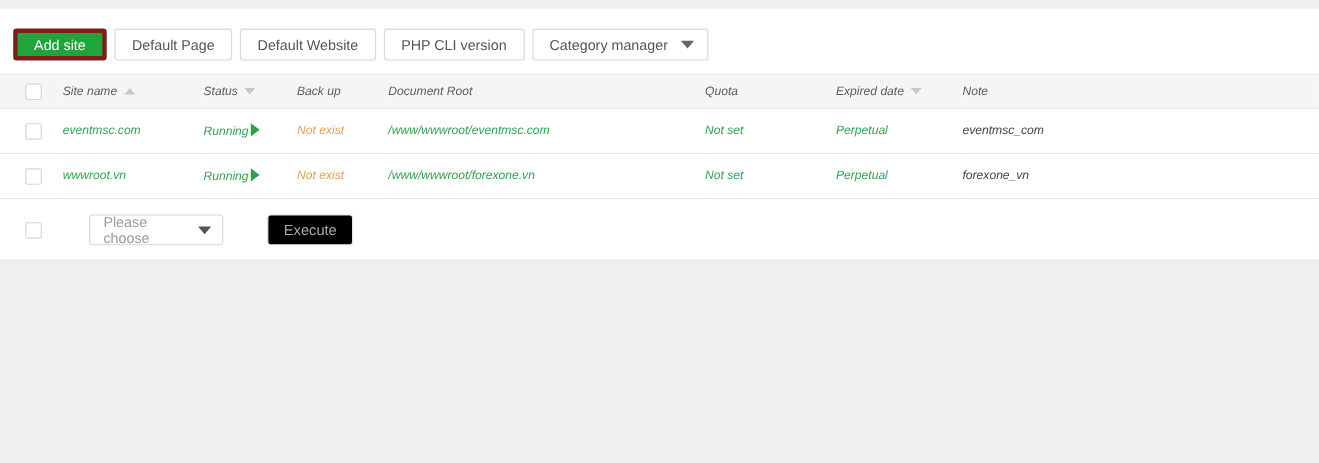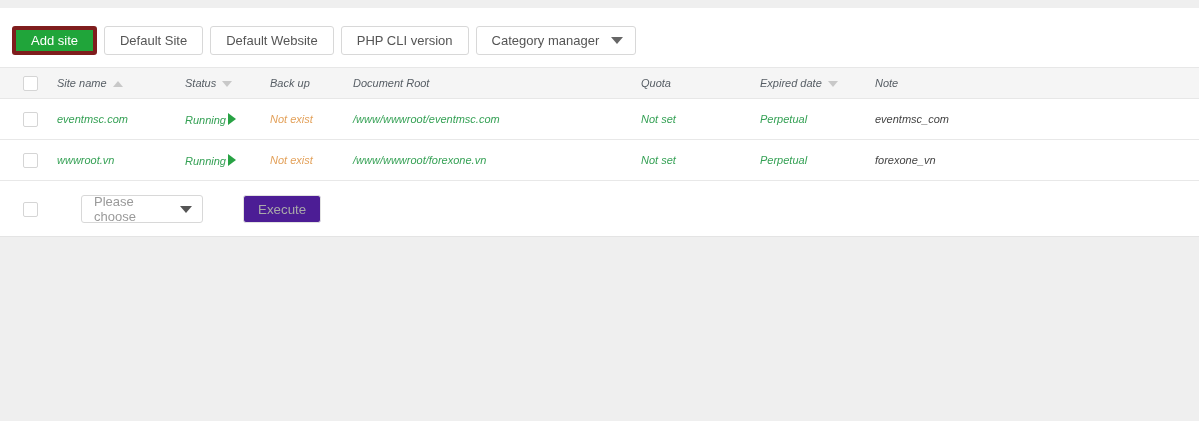--- a/index.html
+++ b/index.html
@@ -138,38 +138,38 @@
     color: #9a9a9a;
     cursor: pointer;
   }
   .batch-select .caret-down { border-top-color: #555; margin-left: 8px; }
   .btn-execute {
     margin-left: 7px;
     height: 28px;
     padding: 0 14px;
     display: inline-flex;
     align-items: center;
-    background: #4c1d95;
+    background: #000000;
     border: 1px solid #e2e2e2;
     border-radius: 3px;
     color: #a9a9a9;
     cursor: pointer;
   }
   .bottom-area { background: #efefef; height: 183px; }
 </style>
 </head>
 <body>
 
 <div class="top-strip"></div>
 
 <div class="panel">
 
   <div class="toolbar">
     <button class="btn btn-green">Add site</button>
-    <button class="btn btn-white">Default Site</button>
+    <button class="btn btn-white">Default Page</button>
     <button class="btn btn-white">Default Website</button>
     <button class="btn btn-white">PHP CLI version</button>
     <button class="btn btn-white btn-select">
       <span>Category manager</span>
       <span class="caret-down"></span>
     </button>
   </div>
 
   <table>
     <colgroup>

